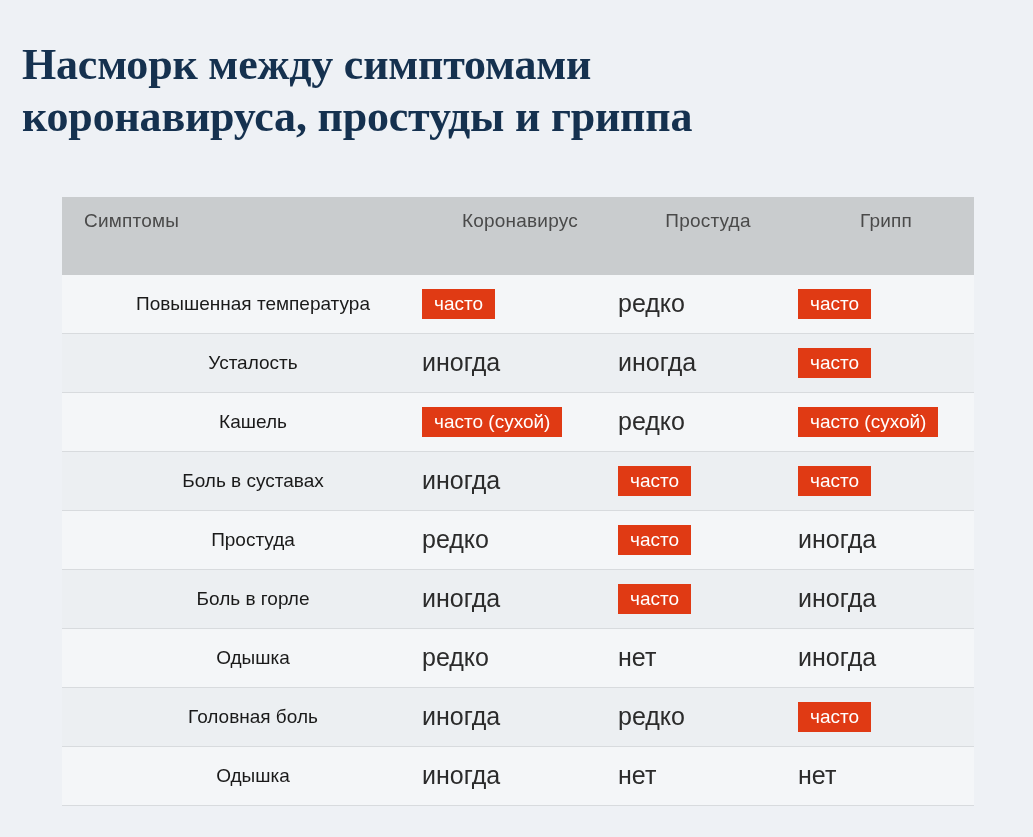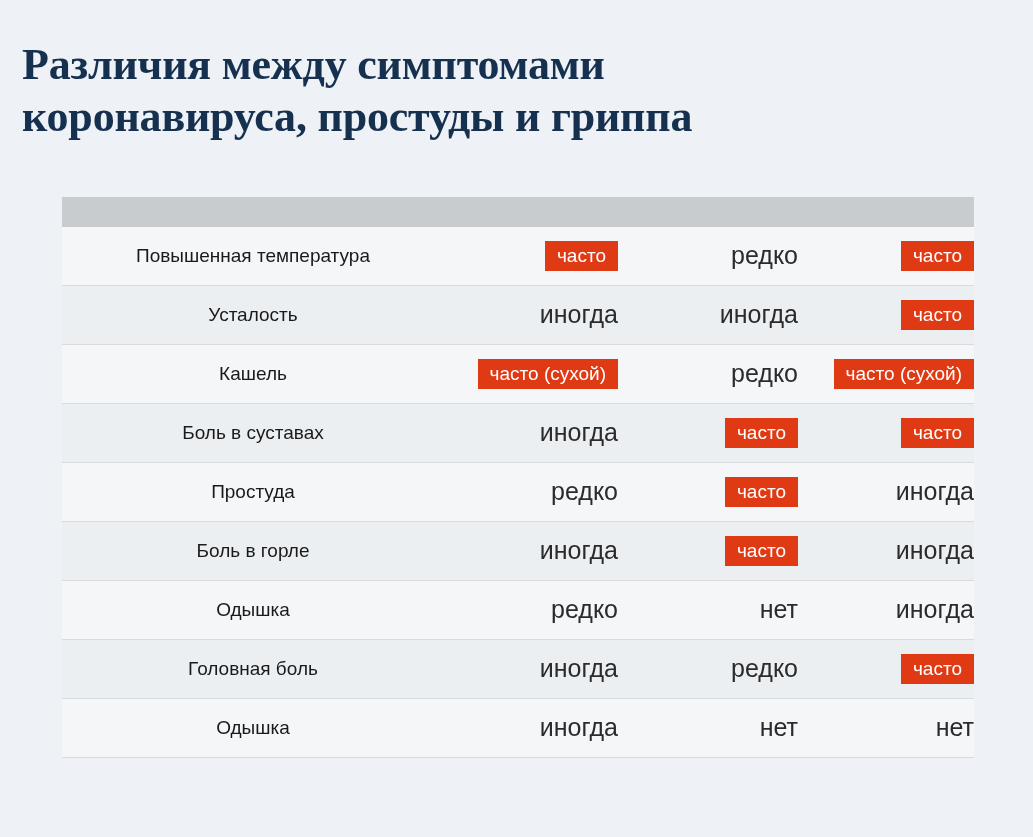--- a/index.html
+++ b/index.html
@@ -85,21 +85,21 @@
   }
   .spacer-row td {
     background: #c9ccce;
     height: 30px;
   }
 
   .data-row td {
     height: 58px;
     font-size: 19px;
     vertical-align: middle;
-    text-align: right;
+    text-align: left;
     border-bottom: 1px solid #d8dbde;
     background: #f4f6f8;
     color: #2b2b2b;
   }
   .data-row:nth-child(even) td {
     background: #eceff2;
   }
   .data-row td.sym {
     text-align: center;
     padding-left: 22px;
@@ -155,33 +155,39 @@
     <g fill="#eef1f5">
       <circle cx="92" cy="100" r="13"></circle>
       <circle cx="143" cy="118" r="11"></circle>
       <circle cx="100" cy="152" r="14"></circle>
       <circle cx="146" cy="166" r="9"></circle>
       <circle cx="76" cy="132" r="8"></circle>
     </g>
   </svg>
 
   <h1 class="title">
-    <span class="title-line">Различия между симптомами</span>
+    <span class="title-line">Насморк между симптомами</span>
     <span class="title-line">коронавируса, простуды и гриппа</span>
   </h1>
 
   <div class="table-wrap">
     <table class="symptoms">
       <colgroup>
         <col class="c-sym">
         <col class="c-cov">
         <col class="c-cold">
         <col class="c-flu">
       </colgroup>
       <thead>
+        <tr class="hdr-row">
+          <th class="first">Симптомы</th>
+          <th>Коронавирус</th>
+          <th>Простуда</th>
+          <th>Грипп</th>
+        </tr>
         <tr class="spacer-row">
           <td></td>
           <td></td>
           <td></td>
           <td></td>
         </tr>
       </thead>
       <tbody id="table-body">
           <tr class="data-row">
             <td class="sym">Повышенная температура</td>

